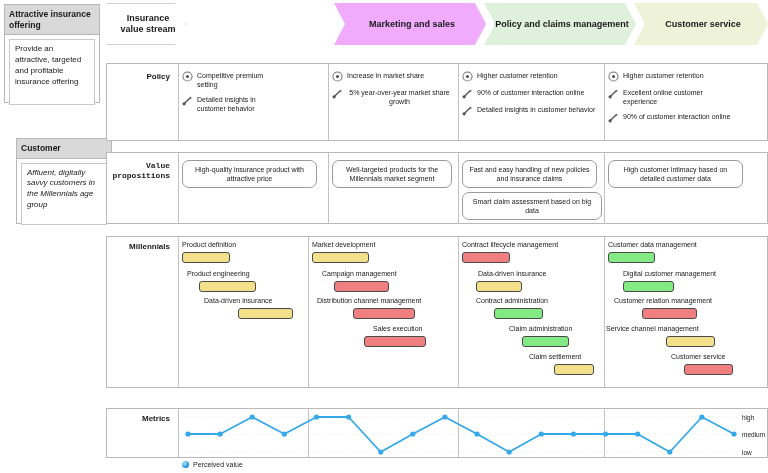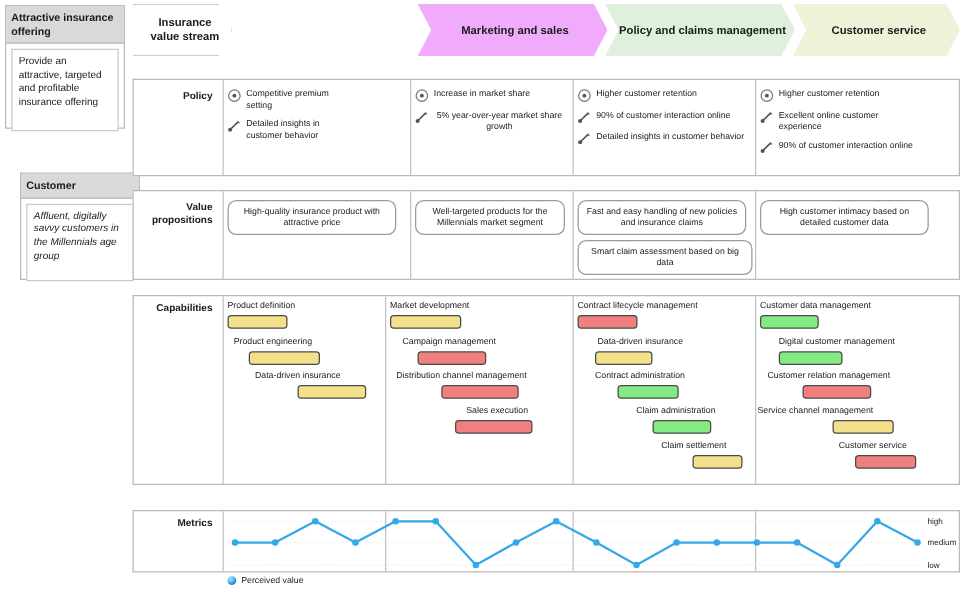--- a/index.html
+++ b/index.html
@@ -295,21 +295,21 @@
           </svg></span>
       <span class="gtext">90% of customer interaction online</span>
     </div>
 
     <div class="rowbox" style="left:0px; top:152px; width:662px; height:72px;">
       <div class="vdivider" style="left:71px; top:0; height:70px;"></div>
       <div class="vdivider" style="left:221px; top:0; height:70px;"></div>
       <div class="vdivider" style="left:351px; top:0; height:70px;"></div>
       <div class="vdivider" style="left:497px; top:0; height:70px;"></div>
     </div>
-    <div class="rowlabel" style="left:0px; top:161px; width:64px;">Value propositions</div>
+    <div class="rowlabel" style="left:0px; top:161px; width:64px;font-family:Liberation Mono, monospace;">Value propositions</div>
 
     <div class="vp" style="left:76px; top:160px; width:135px; height:28px;">
       <span>High-quality insurance product with attractive price</span>
     </div>
     <div class="vp" style="left:226px; top:160px; width:120px; height:28px;">
       <span>Well-targeted products for the Millennials market segment</span>
     </div>
     <div class="vp" style="left:356px; top:160px; width:135px; height:28px;">
       <span>Fast and easy handling of new policies and insurance claims</span>
     </div>
@@ -319,21 +319,21 @@
     <div class="vp" style="left:502px; top:160px; width:135px; height:28px;">
       <span>High customer intimacy based on detailed customer data</span>
     </div>
 
     <div class="rowbox" style="left:0px; top:236px; width:662px; height:152px;">
       <div class="vdivider" style="left:71px; top:0; height:150px;"></div>
       <div class="vdivider" style="left:201px; top:0; height:150px;"></div>
       <div class="vdivider" style="left:351px; top:0; height:150px;"></div>
       <div class="vdivider" style="left:497px; top:0; height:150px;"></div>
     </div>
-    <div class="rowlabel" style="left:0px; top:242px; width:64px;">Capabilities</div>
+    <div class="rowlabel" style="left:0px; top:242px; width:64px;">Millennials</div>
 
     <div class="cap-label" style="left:76px; top:241px;">Product definition</div>
     <div class="cap-bar" style="left:76px; top:252px; width:48px; background:#f3e08a;"></div>
 
     <div class="cap-label" style="left:81px; top:270px;">Product engineering</div>
     <div class="cap-bar" style="left:93px; top:281px; width:57px; background:#f3e08a;"></div>
 
     <div class="cap-label" style="left:98px; top:297px;">Data-driven insurance</div>
     <div class="cap-bar" style="left:132px; top:308px; width:55px; background:#f3e08a;"></div>
 

